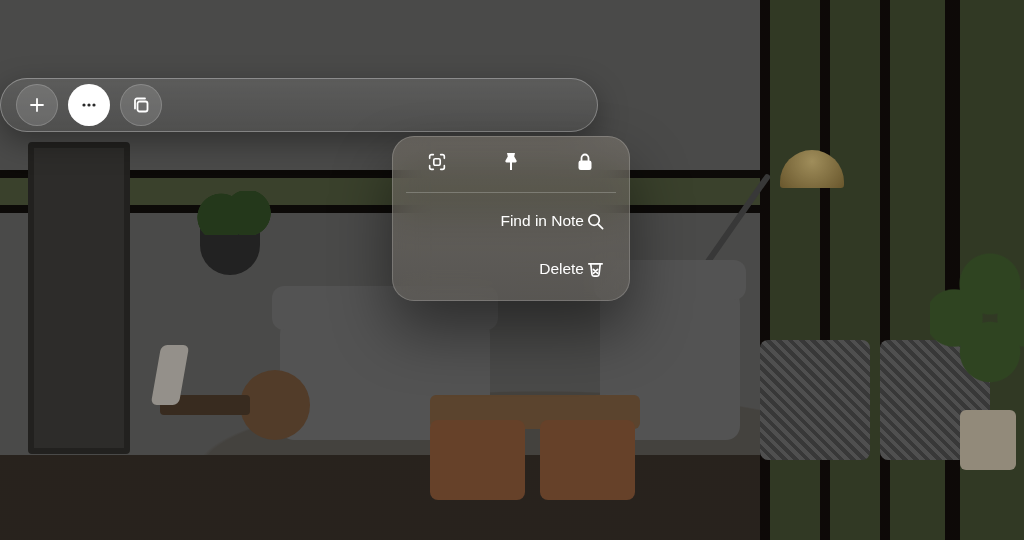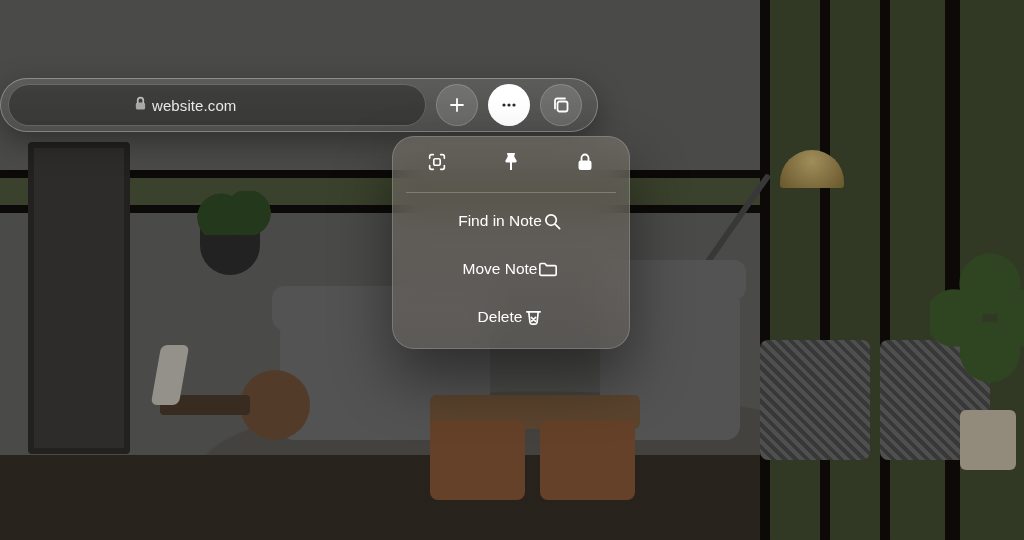--- a/index.html
+++ b/index.html
@@ -88,21 +88,21 @@
     border-radius:22px;
     background:linear-gradient(180deg,rgba(130,124,115,0.55),rgba(100,96,90,0.55));
     box-shadow: 0 0 0 1px rgba(255,255,255,0.18) inset, 0 30px 60px rgba(0,0,0,0.45);
     backdrop-filter: blur(18px) saturate(1.05);
     color:#fff; padding-bottom:8px;
   }
   .panel-top{ display:flex; justify-content:space-around; align-items:center; height:56px; padding:0 8px;}
   .panel-top .pict{width:40px;display:flex;justify-content:center;align-items:center;}
   .panel hr{border:none;border-top:1px solid rgba(255,255,255,0.22);margin:0 14px 4px;}
   .row{
-    display:flex;align-items:center;justify-content:center;
+    display:flex;align-items:center;justify-content:flex-end;
     height:48px; padding:0 18px 0 18px; font-size:15.5px;
     border-radius:12px; margin:0 6px;
   }
   .row .ic{width:22px;display:flex;justify-content:center;}
 
   svg{stroke:currentColor;fill:none;stroke-width:1.8;stroke-linecap:round;stroke-linejoin:round;}
 </style>
 </head>
 <body>
 
@@ -116,29 +116,20 @@
 <div class="furn chair-wood"></div>
 <div class="furn coffee"></div>
 <div class="furn ott1"></div>
 <div class="furn ott2"></div>
 <div class="furn chairA"></div>
 <div class="furn chairB"></div>
 <div class="furn plant"></div>
 <div class="dim"></div>
 
 <div class="toolbar">
-  <div class="url-pill">
-    <span class="lock">
-      <svg width="13" height="15" viewBox="0 0 14 16">
-          <rect x="2" y="7" width="10" height="7.5" rx="2" fill="currentColor" stroke="none" opacity=".85"></rect>
-          <path d="M4 7V4.6A3 3 0 0 1 10 4.6V7"></path>
-        </svg>
-    </span>
-    <span class="url-text">website.com</span>
-  </div>
 
   <div class="tb-btn" aria-label="Add">
     <span>
       <svg width="18" height="18" viewBox="0 0 18 18">
           <path d="M9 3v12M3 9h12"></path>
         </svg>
     </span>
   </div>
 
   <div class="tb-btn primary" aria-label="More">
@@ -193,28 +184,20 @@
   <div class="row">
     <span>Find in Note</span>
     <span class="ic">
       <svg width="19" height="19" viewBox="0 0 20 20">
           <circle cx="8.5" cy="8.5" r="5.5"></circle>
           <path d="M13 13l4.5 4.5"></path>
         </svg>
     </span>
   </div>
 
-  <div class="row">
-    <span>Move Note</span>
-    <span class="ic">
-      <svg width="20" height="18" viewBox="0 0 22 18">
-          <path d="M2 4.5A1.5 1.5 0 0 1 3.5 3h4l2 2.3h9A1.5 1.5 0 0 1 20 6.8v7.7A1.5 1.5 0 0 1 18.5 16h-15A1.5 1.5 0 0 1 2 14.5z"></path>
-        </svg>
-    </span>
-  </div>
 
 
   <div class="row">
     <span>Delete</span>
     <span class="ic">
       <svg width="19" height="20" viewBox="0 0 20 20">
           <path d="M3 4.5h14"></path>
           <path d="M5 4.5l1.3 11.3A2 2 0 0 0 8.3 17.6h3.4a2 2 0 0 0 2-1.8L15 4.5"></path>
           <path d="M7.8 10.5l4.4 4M12.2 10.5l-4.4 4"></path>
         </svg>

